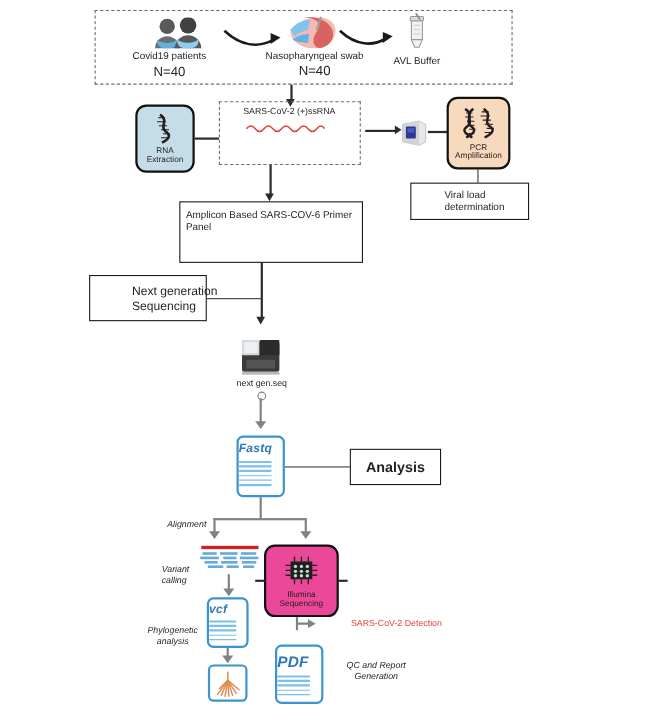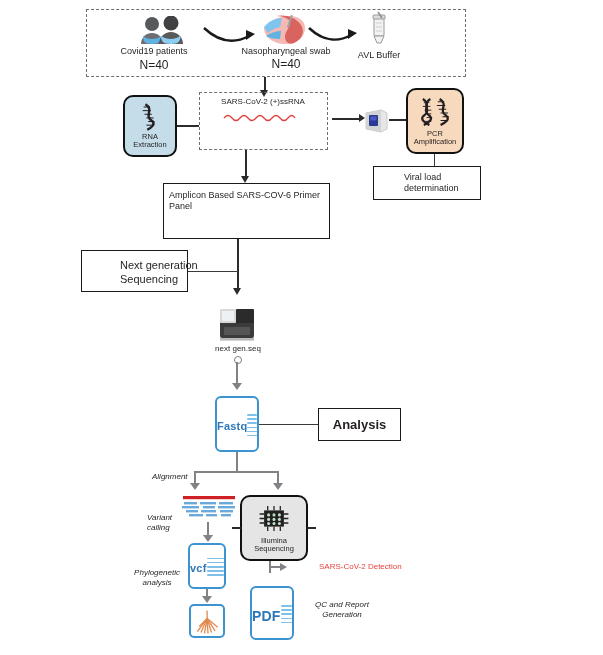--- a/index.html
+++ b/index.html
@@ -31,21 +31,21 @@
   .ln-vg{background:#808285;width:2px;}
   .ln-hg{background:#808285;height:2px;}
 
   
   .ar-down{width:0;height:0;border-left:4.5px solid transparent;border-right:4.5px solid transparent;border-top:7px solid #2b2b2b;}
   .ar-down-g{width:0;height:0;border-left:5px solid transparent;border-right:5px solid transparent;border-top:7px solid #808285;}
   .ar-right{width:0;height:0;border-top:4px solid transparent;border-bottom:4px solid transparent;border-left:6px solid #2b2b2b;}
 
   
   .doc{background:#fff;border:2px solid #3b93d0;border-radius:6px;box-sizing:border-box;
-       display:flex;align-items:center;}
+       display:flex;flex-direction:column;align-items:flex-start;font-style:italic;}
   .doc-title{font-weight:bold;color:#2e78b8;letter-spacing:.2px;}
   .doc-lines{width:74%;}
   .doc-lines i{display:block;height:1.6px;background:#7dc0e8;margin-bottom:2.6px;border-radius:1px;}
 
   .sq-icon{background:#fff;border:2px solid #3b93d0;border-radius:5px;box-sizing:border-box;}
 
   .red-text{color:#e8413b;font-size:8px;}
 </style>
 </head>
 <body>
@@ -282,21 +282,21 @@
           <path d="M17 13 L14 30"></path>
         <path d="M17 13 L18 30"></path>
           <path d="M17 13 L22 29"></path>
           <path d="M17 13 L26 27"></path>
         <path d="M17 13 L29 23"></path>
           <path d="M17 13 L8 22"></path>
       </g>
     </svg>
   </div>
 
-  <div class="abs procbox" style="left:240px;top:495px;width:68px;height:66px;background:#e5e5e5;">
+  <div class="abs procbox" style="left:240px;top:495px;width:68px;height:66px;background:#ec4899;">
     <div style="flex:1;display:flex;align-items:center;justify-content:center;padding-top:4px;">
       <svg viewBox="0 0 40 30" width="36" height="27">
         <rect x="9" y="6" width="22" height="18" fill="#231f20"></rect>
         <g stroke="#231f20" stroke-width="1.4">
           <path d="M13 1 v5 M20 1 v5 M27 1 v5"></path>
           <path d="M13 24 v5 M20 24 v5 M27 24 v5"></path>
           <path d="M4 10 h5 M4 15 h5 M4 20 h5"></path>
           <path d="M31 10 h5 M31 15 h5 M31 20 h5"></path>
         </g>
         <g fill="#b9e2c8">

